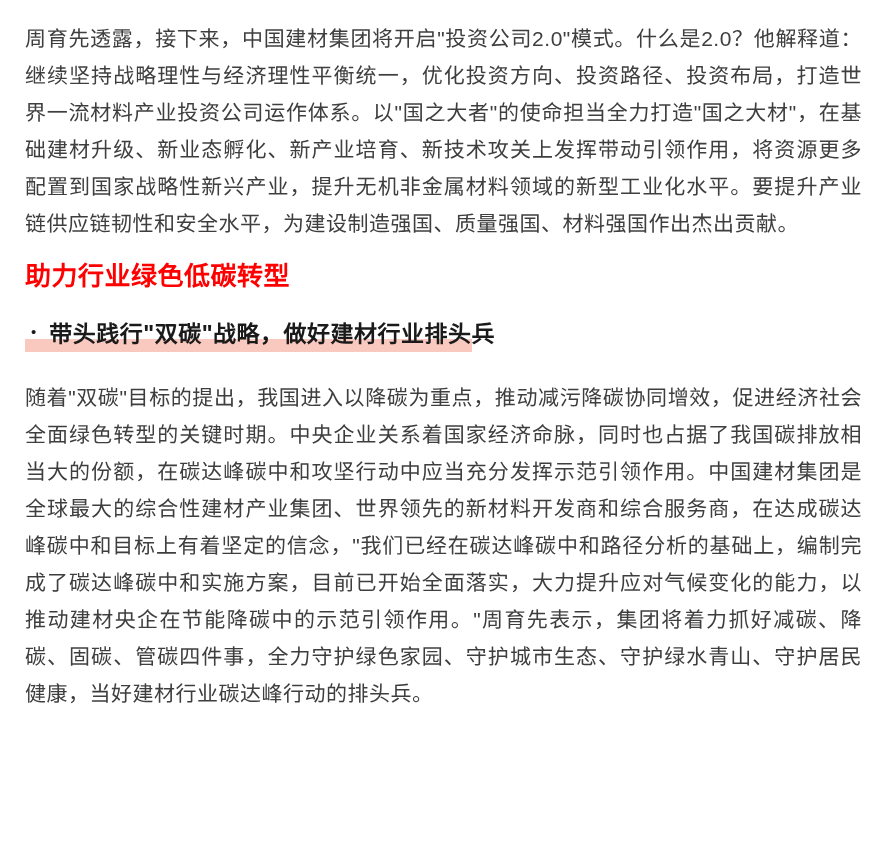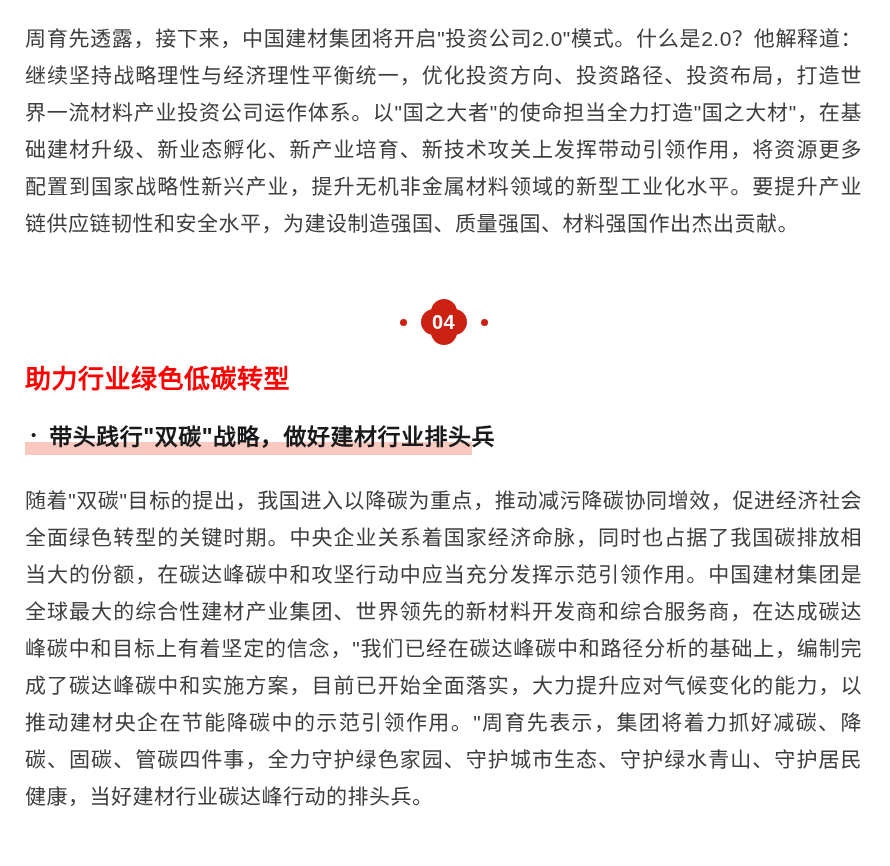--- a/index.html
+++ b/index.html
@@ -115,33 +115,20 @@
   }
 </style>
 </head>
 <body>
 
 <div class="page">
   <div class="content">
 
     <p class="body-para para-1">周育先透露，接下来，中国建材集团将开启"投资公司2.0"模式。什么是2.0？他解释道：继续坚持战略理性与经济理性平衡统一，优化投资方向、投资路径、投资布局，打造世界一流材料产业投资公司运作体系。以"国之大者"的使命担当全力打造"国之大材"，在基础建材升级、新业态孵化、新产业培育、新技术攻关上发挥带动引领作用，将资源更多配置到国家战略性新兴产业，提升无机非金属材料领域的新型工业化水平。要提升产业链供应链韧性和安全水平，为建设制造强国、质量强国、材料强国作出杰出贡献。</p>
 
-    <div class="section-marker">
-      <span class="marker-dot"></span>
-      <div class="quatrefoil">
-        <svg viewBox="0 0 46 46" aria-hidden="true">
-          <circle cx="23" cy="13" r="13" fill="currentColor"></circle>
-          <circle cx="23" cy="33" r="13" fill="currentColor"></circle>
-          <circle cx="13" cy="23" r="13" fill="currentColor"></circle>
-          <circle cx="33" cy="23" r="13" fill="currentColor"></circle>
-        </svg>
-        <span class="badge-num">04</span>
-      </div>
-      <span class="marker-dot"></span>
-    </div>
 
     <h2 class="section-title">
       <div>助力行业绿色低碳转型</div>
     </h2>
 
     <div class="subheading">
       <div class="highlight-bar"></div>
       <span class="bullet">•</span>
       <span class="sub-text">带头践行"双碳"战略，做好建材行业排头兵</span>
     </div>

